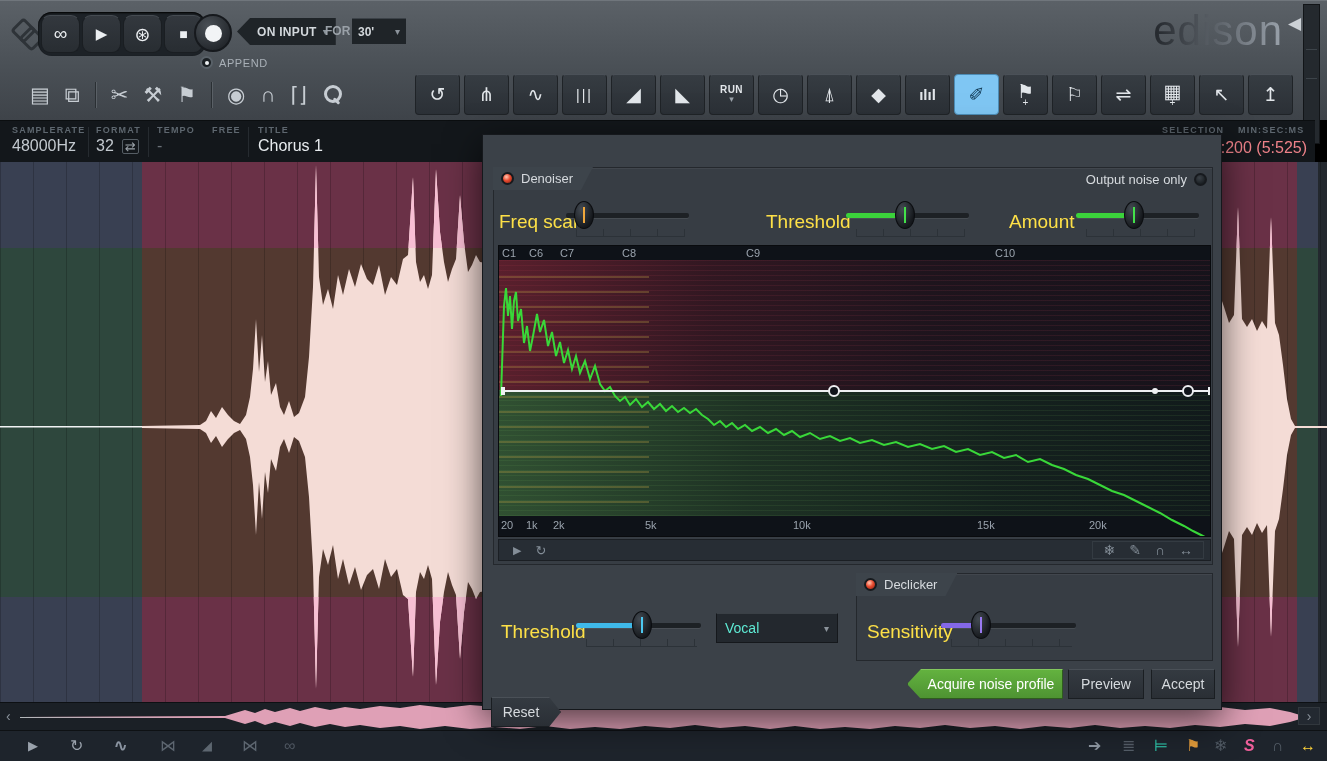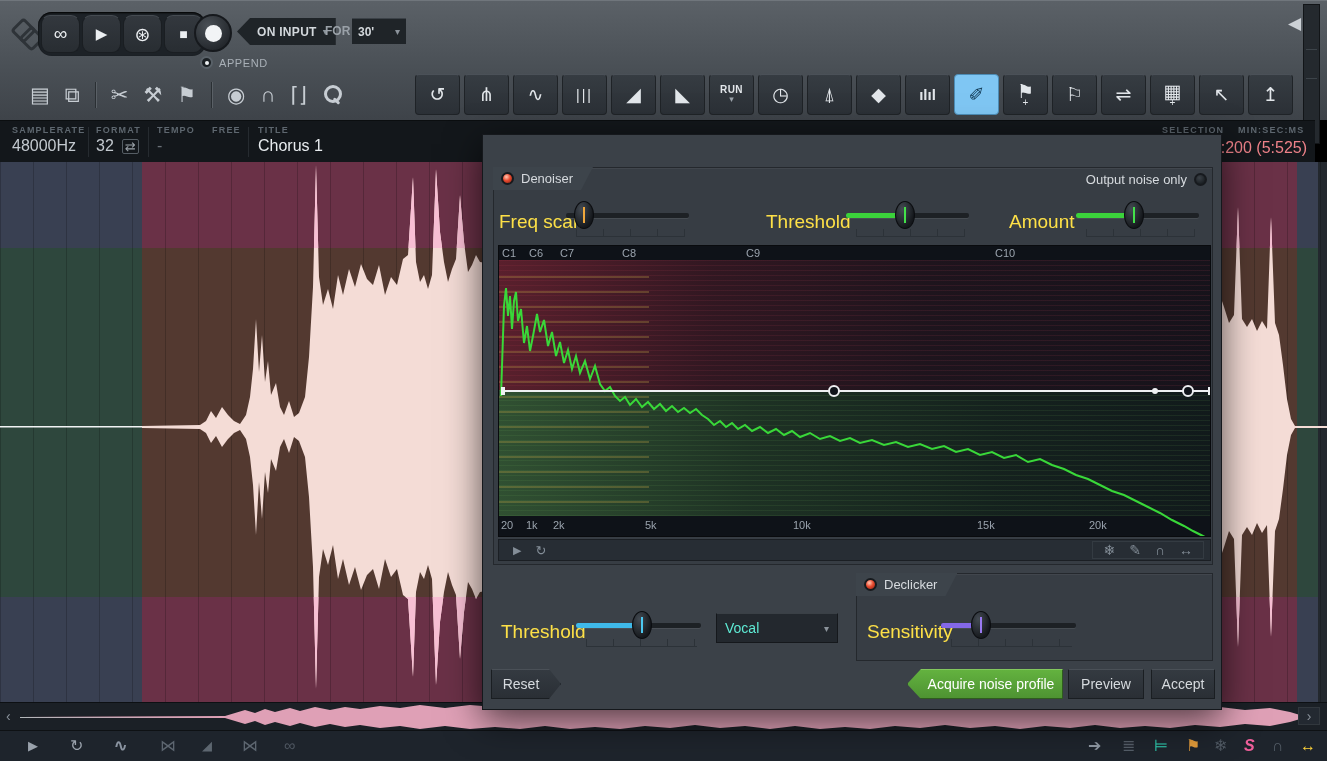--- a/index.html
+++ b/index.html
@@ -200,20 +200,21 @@
     <div class="tag">
       <b>ON INPUT</b>
       <span class="dd-arrow">▾</span>
     </div>
     <span class="for-lab">FOR</span>
     <div class="durbox">
       <b>30'</b>
       <span class="dd-arrow">▾</span>
     </div>
 
+    <div class="logo">edison</div>
     <span class="speaker">◀</span>
     <div class="vzoom">
         <i></i>
         <i style="margin-top:28px"></i>
       </div>
 
     <div class="row2-icons">
       <span class="mini-ico">▤</span>
       <span class="mini-ico">⧉</span>
       <span class="vsep"></span>
@@ -481,21 +482,21 @@
     <span class="sl-label" style="left:384px;top:486px">Sensitivity</span>
     <div class="slider" style="left:458px;top:478px;width:135px">
       <div class="sl-track"></div>
         <div class="sl-fill" id="fl-click" style="width: 42px; background: rgb(132, 104, 232);"></div>
       <div class="sl-knob" style="left:30px">
           <i id="kn-click" style="background: rgb(154, 122, 240);"></i>
         </div>
       <div class="sl-ruler"></div>
     </div>
 
-    <div class="dbtn reset" style="left:8px;top:534px;width:70px">
+    <div class="dbtn reset" style="left:8px;top:562px;width:70px">
         <span>Reset</span>
       </div>
     <div class="dbtn green" style="left:424px;top:534px;width:156px">
         <span>Acquire noise profile</span>
       </div>
     <div class="dbtn" style="left:585px;top:534px;width:76px">
         <span>Preview</span>
       </div>
     <div class="dbtn" style="left:668px;top:534px;width:64px">
         <span>Accept</span>

